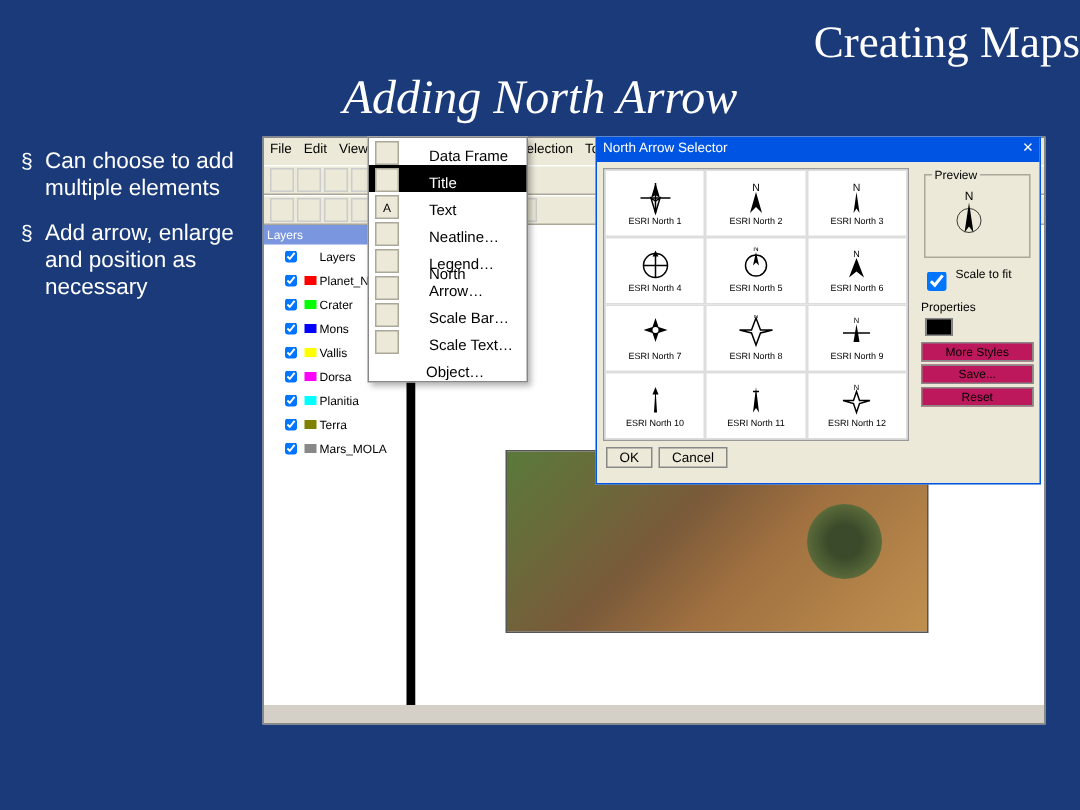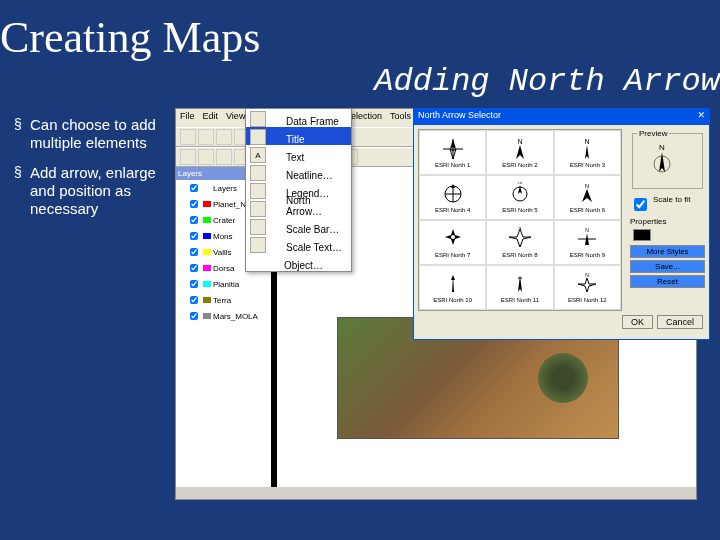--- a/index.html
+++ b/index.html
@@ -1,18 +1,18 @@
 <!DOCTYPE html>
 <html><head>
 <meta charset="utf-8">
 <style>
 html,body{margin:0;padding:0;width:720px;height:540px;background:#1a3a7a;font-family:Arial,sans-serif;overflow:hidden}
 .slide{width:720px;height:540px;position:relative;color:#fff}
-h1{margin:0;padding:12px 0 0 0;text-align:left;font-family:"Times New Roman",serif;font-weight:normal;font-size:44px;color:#fff}
-h2{margin:0;padding:0 0 8px 0;text-align:right;font-family:Liberation Mono, monospace;font-style:italic;font-weight:normal;font-size:32px;color:#fff}
+h1{margin:0;padding:12px 0 0 0;text-align:right;font-family:"Times New Roman",serif;font-weight:normal;font-size:30px;color:#fff}
+h2{margin:0;padding:0 0 8px 0;text-align:center;font-family:Liberation Serif, serif;font-style:italic;font-weight:normal;font-size:32px;color:#fff}
 .body{display:flex;padding:0 10px}
 .bullets{width:165px;padding-top:8px;font-size:15px;line-height:1.2;color:#fff}
 .bullets ul{list-style:none;margin:0;padding:0}
 .bullets li{position:relative;padding-left:20px;margin-bottom:12px}
 .bullets li::before{content:"§";position:absolute;left:4px;top:0;font-size:14px}
 .shots{position:relative;flex:1;height:400px}
 .gis{position:absolute;left:0;top:0;width:520px;height:390px;background:#d4d0c8;border:1px solid #888;font-size:9px;color:#000}
 .menubar{height:14px;background:#ece9d8;display:flex;padding:2px 4px;gap:8px;font-size:9px}
 .menubar span.hi{border:2px solid #d41111;padding:0 2px;border-radius:2px}
 .toolbar{height:18px;background:#ece9d8;border-top:1px solid #fff;border-bottom:1px solid #aca899;display:flex;align-items:center;padding:0 4px;gap:2px}
@@ -22,38 +22,38 @@
 .toc-title{background:#7a96df;color:#fff;font-size:8px;padding:2px}
 .toc-item{font-size:8px;padding:1px 2px 1px 10px;display:flex;align-items:center;gap:2px}
 .toc-sw{width:8px;height:6px;display:inline-block}
 .map{flex:1;background:#fff;position:relative}
 .mapimg{position:absolute;left:60px;top:150px;width:280px;height:120px;background:linear-gradient(135deg,#5a7a3a 0%,#7a5a3a 40%,#a07040 60%,#c09050 100%);border:1px solid #555}
 .crater{position:absolute;right:30px;top:35px;width:50px;height:50px;border-radius:50%;background:radial-gradient(circle,#3a4a2a 30%,#5a6a3a 70%)}
 .statusbar{height:16px;background:#ece9d8;border-top:1px solid #aca899;font-size:8px;display:flex;align-items:center;padding:0 6px;justify-content:space-between}
 
 .dropdown{position:absolute;left:70px;top:0;width:105px;background:#fff;border:1px solid #888;box-shadow:2px 2px 4px rgba(0,0,0,0.3);font-size:10px;color:#000}
 .dropdown .row{display:flex;align-items:flex-end;height:18px;padding:0 4px;gap:20px}
-.dropdown .row.hl{background:#1d4ed8;color:#fff}
+.dropdown .row.hl{background:#000000;color:#fff}
 .dropdown .ico{width:14px;height:14px;background:#ece9d8;border:1px solid #aca899;font-size:8px;display:flex;align-items:center;justify-content:center;flex-shrink:0}
 .dropdown .ico.none{background:none;border:none}
 
-.selector{position:absolute;right:0;top:0;width:295px;height:230px;background:#ece9d8;border:1px solid #0054e3;font-size:9px;color:#000}
+.selector{position:absolute;right:16px;top:0;width:295px;height:230px;background:#ece9d8;border:1px solid #0054e3;font-size:9px;color:#000}
 .sel-title{height:14px;background:#0054e3;color:#fff;font-size:9px;padding:1px 4px;display:flex;justify-content:space-between}
 .sel-body{display:flex;height:190px}
 .sel-grid{flex:1;background:#fff;margin:4px;border:1px solid #999;display:grid;grid-template-columns:repeat(3,1fr);grid-template-rows:repeat(4,1fr);gap:0}
 .sel-cell{border:1px solid #ddd;position:relative;display:flex;flex-direction:column;align-items:center;justify-content:center;font-size:6px;padding:2px}
 .sel-cell svg{width:30px;height:24px}
 .sel-cell .lbl{font-size:6px;margin-top:1px}
 .sel-side{width:75px;padding:4px;font-size:8px}
 .sel-side fieldset{border:1px solid #aca899;padding:4px;margin-bottom:6px}
 .sel-side .frow{display:flex;gap:3px;margin:3px 0}
 .sel-side .sw{width:16px;height:10px;border:1px solid #888;background:#000}
-.sel-btns{display:flex;gap:4px;justify-content:flex-end;padding:0 6px}
+.sel-btns{display:flex;gap:4px;padding:0 6px}
 .sel-btns button{font-size:9px;padding:1px 8px;background:#ece9d8;border:1px solid #888}
-.sel-side button{font-size:8px;padding:1px 4px;background:#3b82f6;border:1px solid #888;width:100%;margin:1px 0}
+.sel-side button{font-size:8px;padding:1px 4px;background:#be185d;border:1px solid #888;width:100%;margin:1px 0}
 </style>
 </head>
 <body>
 
 <div class="slide">
   <h1>Creating Maps</h1>
   <h2>Adding North Arrow</h2>
   <div class="body">
     <div class="bullets">
       <ul>

